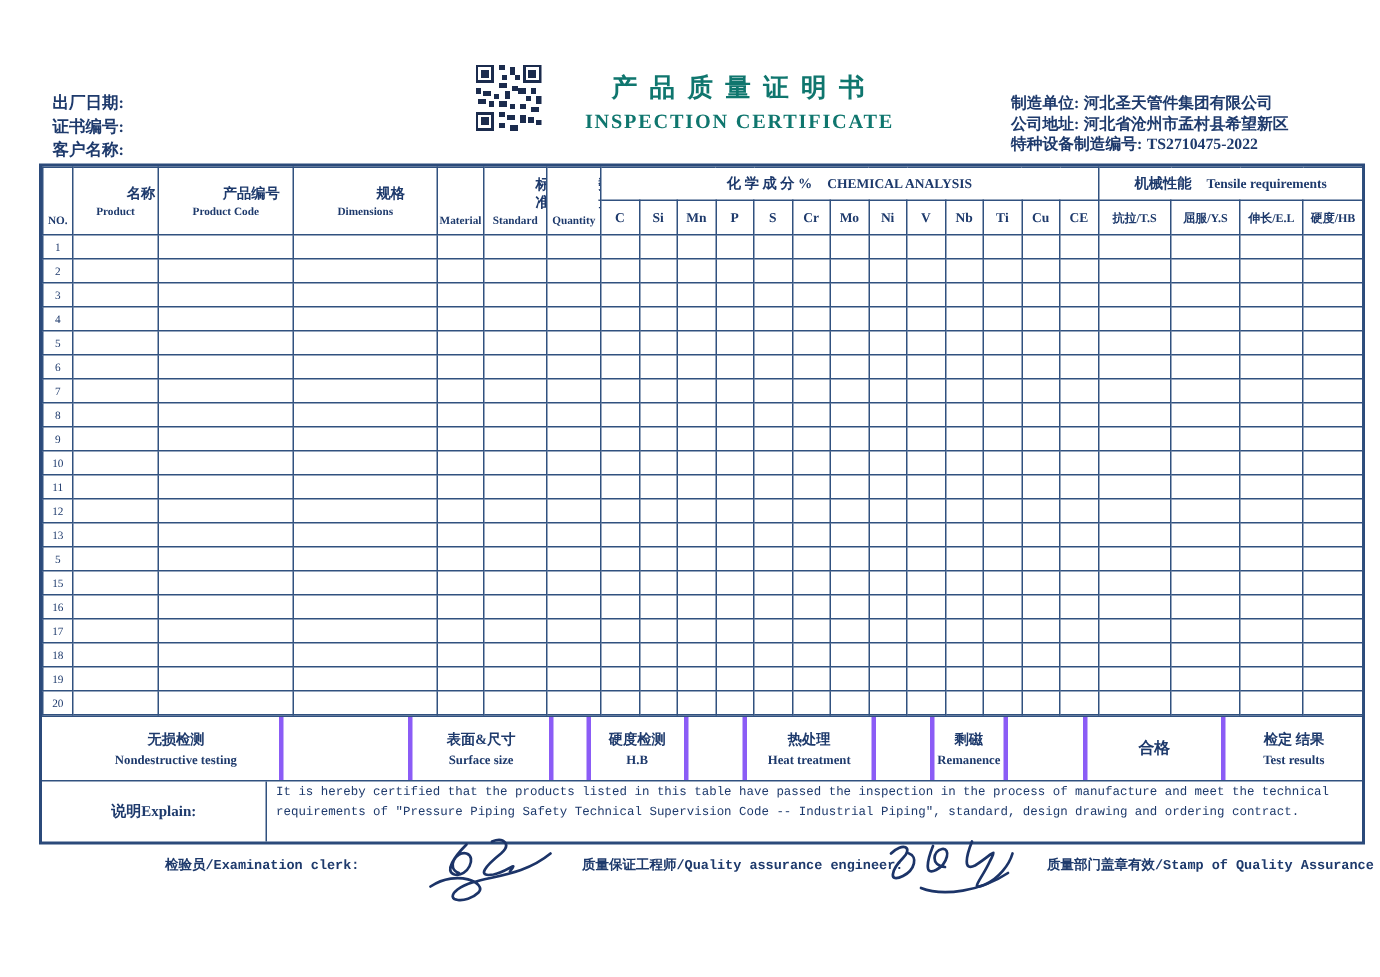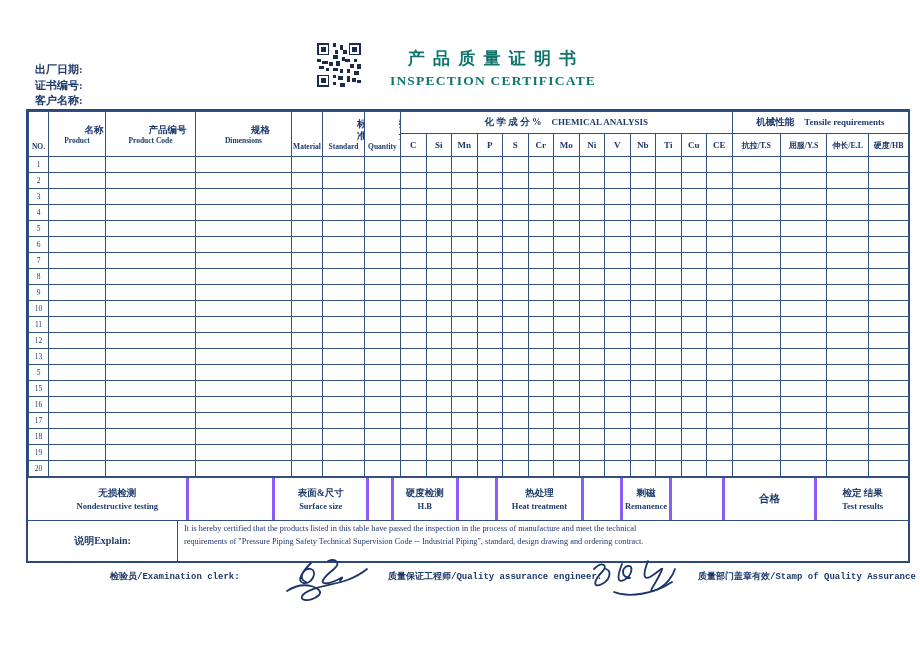--- a/index.html
+++ b/index.html
@@ -40,21 +40,21 @@
   .s-en{font-size:8.5px;font-weight:bold;white-space:nowrap;}
   .s-result{font-size:10.5px;font-weight:bold;}
 
   
   .explain{display:flex;height:41px;border-top:1px solid #31517f;box-sizing:border-box;width:880px;}
   .ex-label{width:150px;box-sizing:border-box;border-right:1px solid #31517f;display:flex;align-items:center;
             justify-content:center;font-size:10px;font-weight:bold;}
   .ex-text{flex:1;padding:2px 0 0 6px;}
   .ex-cn{font-size:9.5px;line-height:13px;white-space:nowrap;}
   .ul{text-decoration:underline;}
-  .ex-mono{font-family:Liberation Serif, serif;font-size:8.3px;line-height:12.5px;white-space:nowrap;}
+  .ex-mono{font-family:Liberation Mono, monospace;font-size:8.3px;line-height:12.5px;white-space:nowrap;}
 
   
   .footer{position:absolute;left:28px;top:563px;width:884px;height:60px;}
   .f-label{position:absolute;font-family:"Liberation Mono","DejaVu Sans Mono",monospace;
            font-size:9px;font-weight:bold;white-space:nowrap;color:#1e3a6c;}
   .f-clerk{left:82px;top:7px;}
   .f-qa{left:360px;top:7px;}
   .f-stamp{left:670px;top:7px;}
   .sig{position:absolute;}
   .sig path{fill:none;stroke:#1c3468;stroke-width:1.8;stroke-linecap:round;stroke-linejoin:round;}
@@ -111,20 +111,25 @@
     <rect class="qr-ink" x="23" y="21" width="2" height="2"></rect>
       <rect class="qr-ink" x="9" y="22" width="2" height="2"></rect>
       <rect class="qr-ink" x="13" y="23" width="3" height="2"></rect>
   </svg>
 
   <div class="title-block">
     <div class="title-cn">产 品 质 量 证 明 书</div>
     <div class="title-en">INSPECTION CERTIFICATE</div>
   </div>
 
+  <div class="hdr-right">
+    <div><span class="lbl">制造单位:</span><span>河北圣天管件集团有限公司</span></div>
+    <div><span class="lbl">公司地址:</span><span>河北省沧州市孟村县希望新区</span></div>
+    <div><span class="lbl">特种设备制造编号:</span><span>TS2710475-2022</span></div>
+  </div>
 
   <div class="tbl">
     <table>
       <colgroup>
         <col style="width:20px">
           <col style="width:57px">
           <col style="width:90px">
           <col style="width:96px">
         <col style="width:31px">
           <col style="width:42px">

